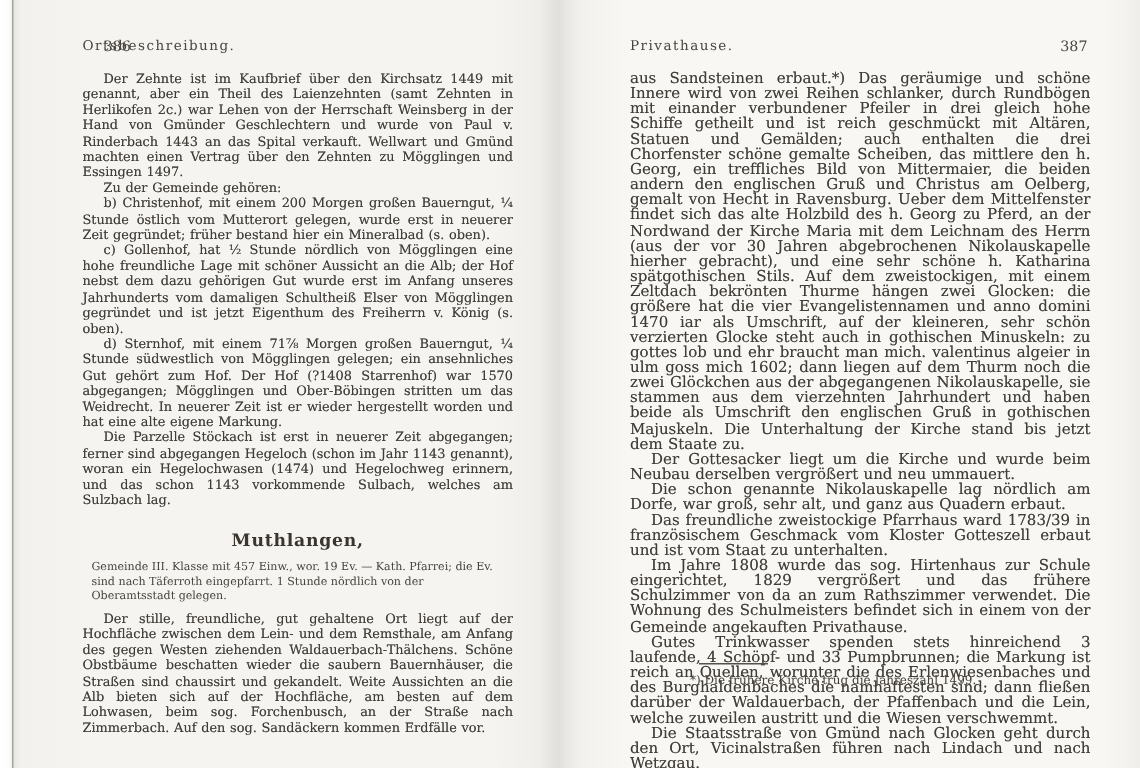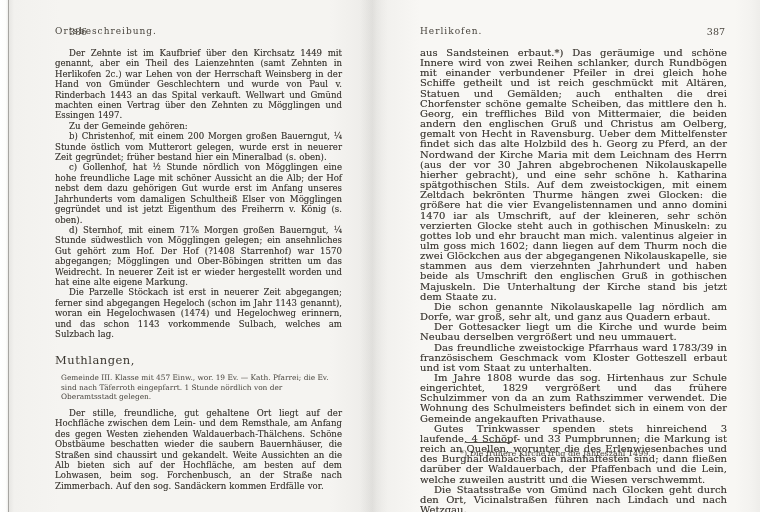--- a/index.html
+++ b/index.html
@@ -31,22 +31,22 @@
   .para{
     margin:0;text-align:justify;text-indent:14px;
     font-size:8.6px;line-height:10.4px;
     color:#403c36;text-shadow:0 0 .4px rgba(64,60,54,.55);
     word-spacing:.4px;
   }
   .para.noindent{text-indent:0;}
   .page-right .para{font-size:10px;line-height:10.15px;}
 
   .section-heading{
-    margin:14px 0 6px 0;text-align:left;
-    font-size:11.5px;font-weight:normal;color:#3a362f;
+    margin:14px 0 6px 0;text-align:center;
+    font-size:11.5px;font-weight:bold;color:#3a362f;
     letter-spacing:.5px;
   }
   .smallprint{
     margin:0 6px 7px 6px;
     font-size:7.4px;line-height:9.2px;color:#46423b;
   }
   .footnote-block{position:absolute;left:0;top:416px;width:307px;}
   .footnote-rule{width:46px;height:1px;background:#55524c;margin:0 0 6px 46px;}
   .footnote{margin:0 0 0 40px;font-size:8px;color:#45413a;}
 </style>
@@ -69,26 +69,26 @@
     <p class="para">d) Sternhof, mit einem 71⅞ Morgen großen Bauerngut, ¼ Stunde südwestlich von Mögglingen gelegen; ein ansehnliches Gut gehört zum Hof. Der Hof (?1408 Starrenhof) war 1570 abgegangen; Mögglingen und Ober-Böbingen stritten um das Weidrecht. In neuerer Zeit ist er wieder hergestellt worden und hat eine alte eigene Markung.</p>
     <p class="para">Die Parzelle Stöckach ist erst in neuerer Zeit abgegangen; ferner sind abgegangen Hegeloch (schon im Jahr 1143 genannt), woran ein Hegelochwasen (1474) und Hegelochweg erinnern, und das schon 1143 vorkommende Sulbach, welches am Sulzbach lag.</p>
     <h2 class="section-heading">Muthlangen,</h2>
     <p class="smallprint">Gemeinde III. Klasse mit 457 Einw., wor. 19 Ev. — Kath. Pfarrei; die Ev. sind nach Täferroth eingepfarrt. 1 Stunde nördlich von der Oberamtsstadt gelegen.</p>
     <p class="para">Der stille, freundliche, gut gehaltene Ort liegt auf der Hochfläche zwischen dem Lein- und dem Remsthale, am Anfang des gegen Westen ziehenden Waldauerbach-Thälchens. Schöne Obstbäume beschatten wieder die saubern Bauernhäuser, die Straßen sind chaussirt und gekandelt. Weite Aussichten an die Alb bieten sich auf der Hochfläche, am besten auf dem Lohwasen, beim sog. Forchenbusch, an der Straße nach Zimmerbach. Auf den sog. Sandäckern kommen Erdfälle vor.</p>
 
   </div>
 
   <div class="page page-right">
     <div class="pagehead">
-      <span class="runhead">Herlikofen.</span>
+      <span class="runhead">Privathause.</span>
       <span class="pageno right">387</span>
     </div>
     <p class="para noindent">aus Sandsteinen erbaut.*) Das geräumige und schöne Innere wird von zwei Reihen schlanker, durch Rundbögen mit einander verbundener Pfeiler in drei gleich hohe Schiffe getheilt und ist reich geschmückt mit Altären, Statuen und Gemälden; auch enthalten die drei Chorfenster schöne gemalte Scheiben, das mittlere den h. Georg, ein treffliches Bild von Mittermaier, die beiden andern den englischen Gruß und Christus am Oelberg, gemalt von Hecht in Ravensburg. Ueber dem Mittelfenster findet sich das alte Holzbild des h. Georg zu Pferd, an der Nordwand der Kirche Maria mit dem Leichnam des Herrn (aus der vor 30 Jahren abgebrochenen Nikolauskapelle hierher gebracht), und eine sehr schöne h. Katharina spätgothischen Stils. Auf dem zweistockigen, mit einem Zeltdach bekrönten Thurme hängen zwei Glocken: die größere hat die vier Evangelistennamen und anno domini 1470 iar als Umschrift, auf der kleineren, sehr schön verzierten Glocke steht auch in gothischen Minuskeln: zu gottes lob und ehr braucht man mich. valentinus algeier in ulm goss mich 1602; dann liegen auf dem Thurm noch die zwei Glöckchen aus der abgegangenen Nikolauskapelle, sie stammen aus dem vierzehnten Jahrhundert und haben beide als Umschrift den englischen Gruß in gothischen Majuskeln. Die Unterhaltung der Kirche stand bis jetzt dem Staate zu.</p>
+    <p class="para">Der Gottesacker liegt um die Kirche und wurde beim Neubau derselben vergrößert und neu ummauert.</p>
     <p class="para">Die schon genannte Nikolauskapelle lag nördlich am Dorfe, war groß, sehr alt, und ganz aus Quadern erbaut.</p>
-    <p class="para">Der Gottesacker liegt um die Kirche und wurde beim Neubau derselben vergrößert und neu ummauert.</p>
     <p class="para">Das freundliche zweistockige Pfarrhaus ward 1783/39 in französischem Geschmack vom Kloster Gotteszell erbaut und ist vom Staat zu unterhalten.</p>
     <p class="para">Im Jahre 1808 wurde das sog. Hirtenhaus zur Schule eingerichtet, 1829 vergrößert und das frühere Schulzimmer von da an zum Rathszimmer verwendet. Die Wohnung des Schulmeisters befindet sich in einem von der Gemeinde angekauften Privathause.</p>
     <p class="para">Gutes Trinkwasser spenden stets hinreichend 3 laufende, 4 Schöpf- und 33 Pumpbrunnen; die Markung ist reich an Quellen, worunter die des Erlenwiesenbaches und des Burghaldenbaches die namhaftesten sind; dann fließen darüber der Waldauerbach, der Pfaffenbach und die Lein, welche zuweilen austritt und die Wiesen verschwemmt.</p>
     <p class="para">Die Staatsstraße von Gmünd nach Glocken geht durch den Ort, Vicinalstraßen führen nach Lindach und nach Wetzgau.</p>
     <p class="para">Unter den im allgemeinen gesunden und kräftigen Einwohnern sind derzeit mit 60 Jahren keine im Ort; Lungenentzündungen kom-</p>
     <div class="footnote-block">
       <div class="footnote-rule"></div>
       <p class="footnote">*) Die frühere Kirche trug die Jahreszahl 1499.</p>
     </div>
   </div>

